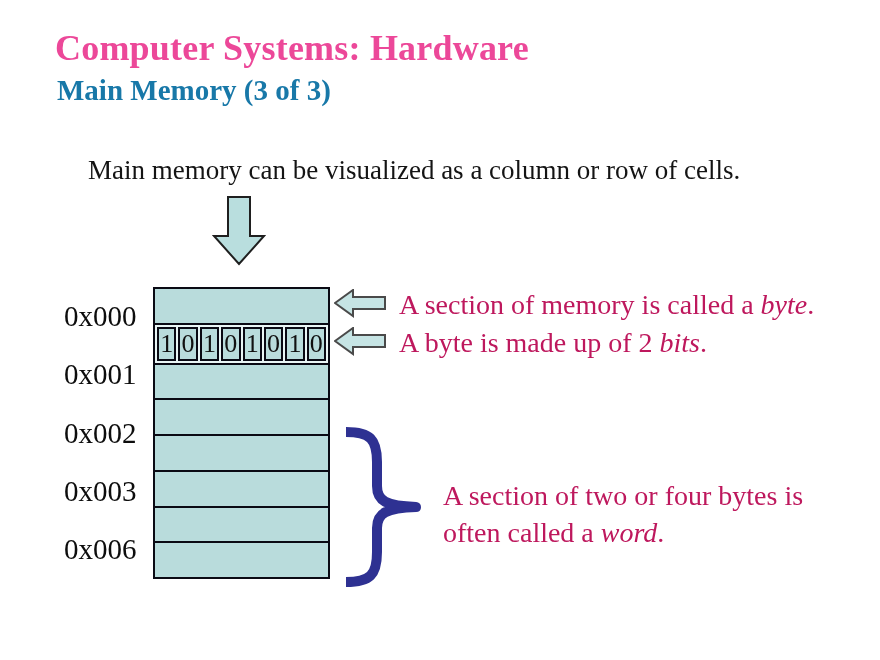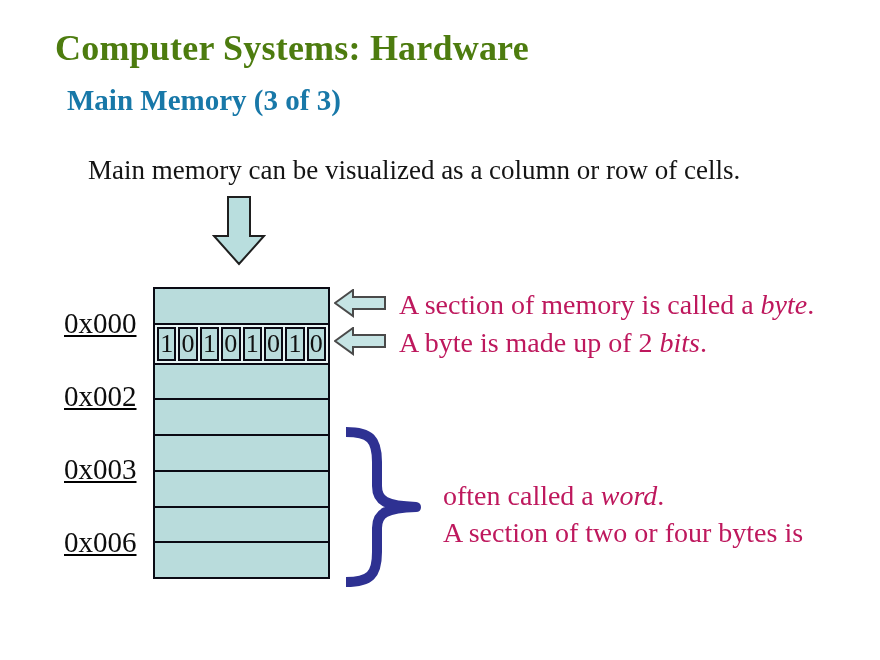--- a/index.html
+++ b/index.html
@@ -4,25 +4,25 @@
 <style>
   html,body{margin:0;padding:0;}
   body{
     width:880px;height:660px;background:#ffffff;position:relative;
     font-family:"Liberation Serif","DejaVu Serif",serif;overflow:hidden;
   }
   .abs{position:absolute;}
   
   .header{left:55px;top:26px;}
   .title{
-    margin:0;font-size:36px;font-weight:bold;color:#4d7c0f;
+    margin:0;font-size:36px;font-weight:bold;color:#ec4899;
     letter-spacing:0.2px;line-height:1.25;
   }
   .subtitle{
-    margin:12px;font-size:29px;font-weight:bold;color:#1878a8;line-height:1.2;
+    margin:2px;font-size:29px;font-weight:bold;color:#1878a8;line-height:1.2;
   }
   
   .intro{left:88px;top:155px;font-size:27px;color:#141414;}
   
   .memtable{
     left:153px;top:287px;width:177px;height:292px;
     border:2px solid #0a0a14;box-sizing:border-box;background:#b9dcdc;
     display:flex;flex-direction:column;
   }
   .memrow{
@@ -31,21 +31,21 @@
   }
   .memrow:last-child{border-bottom:none;}
   .memrow.bits{background:#e9f5f5;padding:2px;column-gap:2px;}
   .bitcell{
     flex:1;border:2px solid #0a0a14;box-sizing:border-box;background:#b9dcdc;
     display:flex;align-items:center;justify-content:center;
     font-size:26px;color:#111;line-height:1;
   }
   
   .addrcol{
-    left:64px;top:287px;height:292px;display:flex;flex-direction:column;text-decoration:underline;
+    left:64px;top:287px;height:292px;display:flex;flex-direction:column;
   }
   .addr{
     flex:1;display:flex;align-items:center;
     font-size:29px;color:#0d0d0d;white-space:nowrap;
   }
   
   .ann{font-size:28px;color:#be185d;white-space:nowrap;}
   .ann .it{font-style:italic;}
   .ann-byte{left:399px;top:289px;}
   .ann-bits{left:399px;top:327px;}
@@ -61,20 +61,21 @@
 </div>
 
 <div class="abs intro">Main memory can be visualized as a column or row of cells.</div>
 
 <svg class="abs" style="left:212px;top:196px;" width="54" height="70" viewBox="0 0 54 70">
   <polygon points="16,1 38,1 38,40 52,40 27,68 2,40 16,40" fill="#b9dede" stroke="#1f1f1f" stroke-width="2" stroke-linejoin="miter"></polygon>
 </svg>
 
 <div class="abs addrcol">
   <div class="addr">0x000</div>
+  <div class="addr">0x001</div>
   <div class="addr">0x002</div>
   <div class="addr">0x003</div>
   <div class="addr">0x006</div>
 </div>
 
 <div class="abs memtable">
   <div class="memrow"></div>
   <div class="memrow bits">
     <div class="bitcell">1</div>
     <div class="bitcell">0</div>
@@ -107,17 +108,17 @@
 
 <div class="abs ann ann-bits">
   <span>A byte is made up of 2 </span><span class="it">bits</span><span>.</span>
 </div>
 
 <svg class="abs" style="left:336px;top:424px;" width="92" height="168" viewBox="0 0 92 168">
   <path d="M10,8 C34,8 41,15 41,38 L41,62 C41,77 50,82 80,83 C50,84 41,89 41,104 L41,128 C41,151 34,158 10,158" fill="none" stroke="#2e3192" stroke-width="10" stroke-linecap="butt" stroke-linejoin="round"></path>
 </svg>
 
 <div class="abs ann ann-word">
+  <div>A section of two or four bytes is</div>
   <div>
     <span>often called a </span><span class="it">word</span><span>.</span>
   </div>
-  <div>A section of two or four bytes is</div>
 </div>
 
 </body></html>

